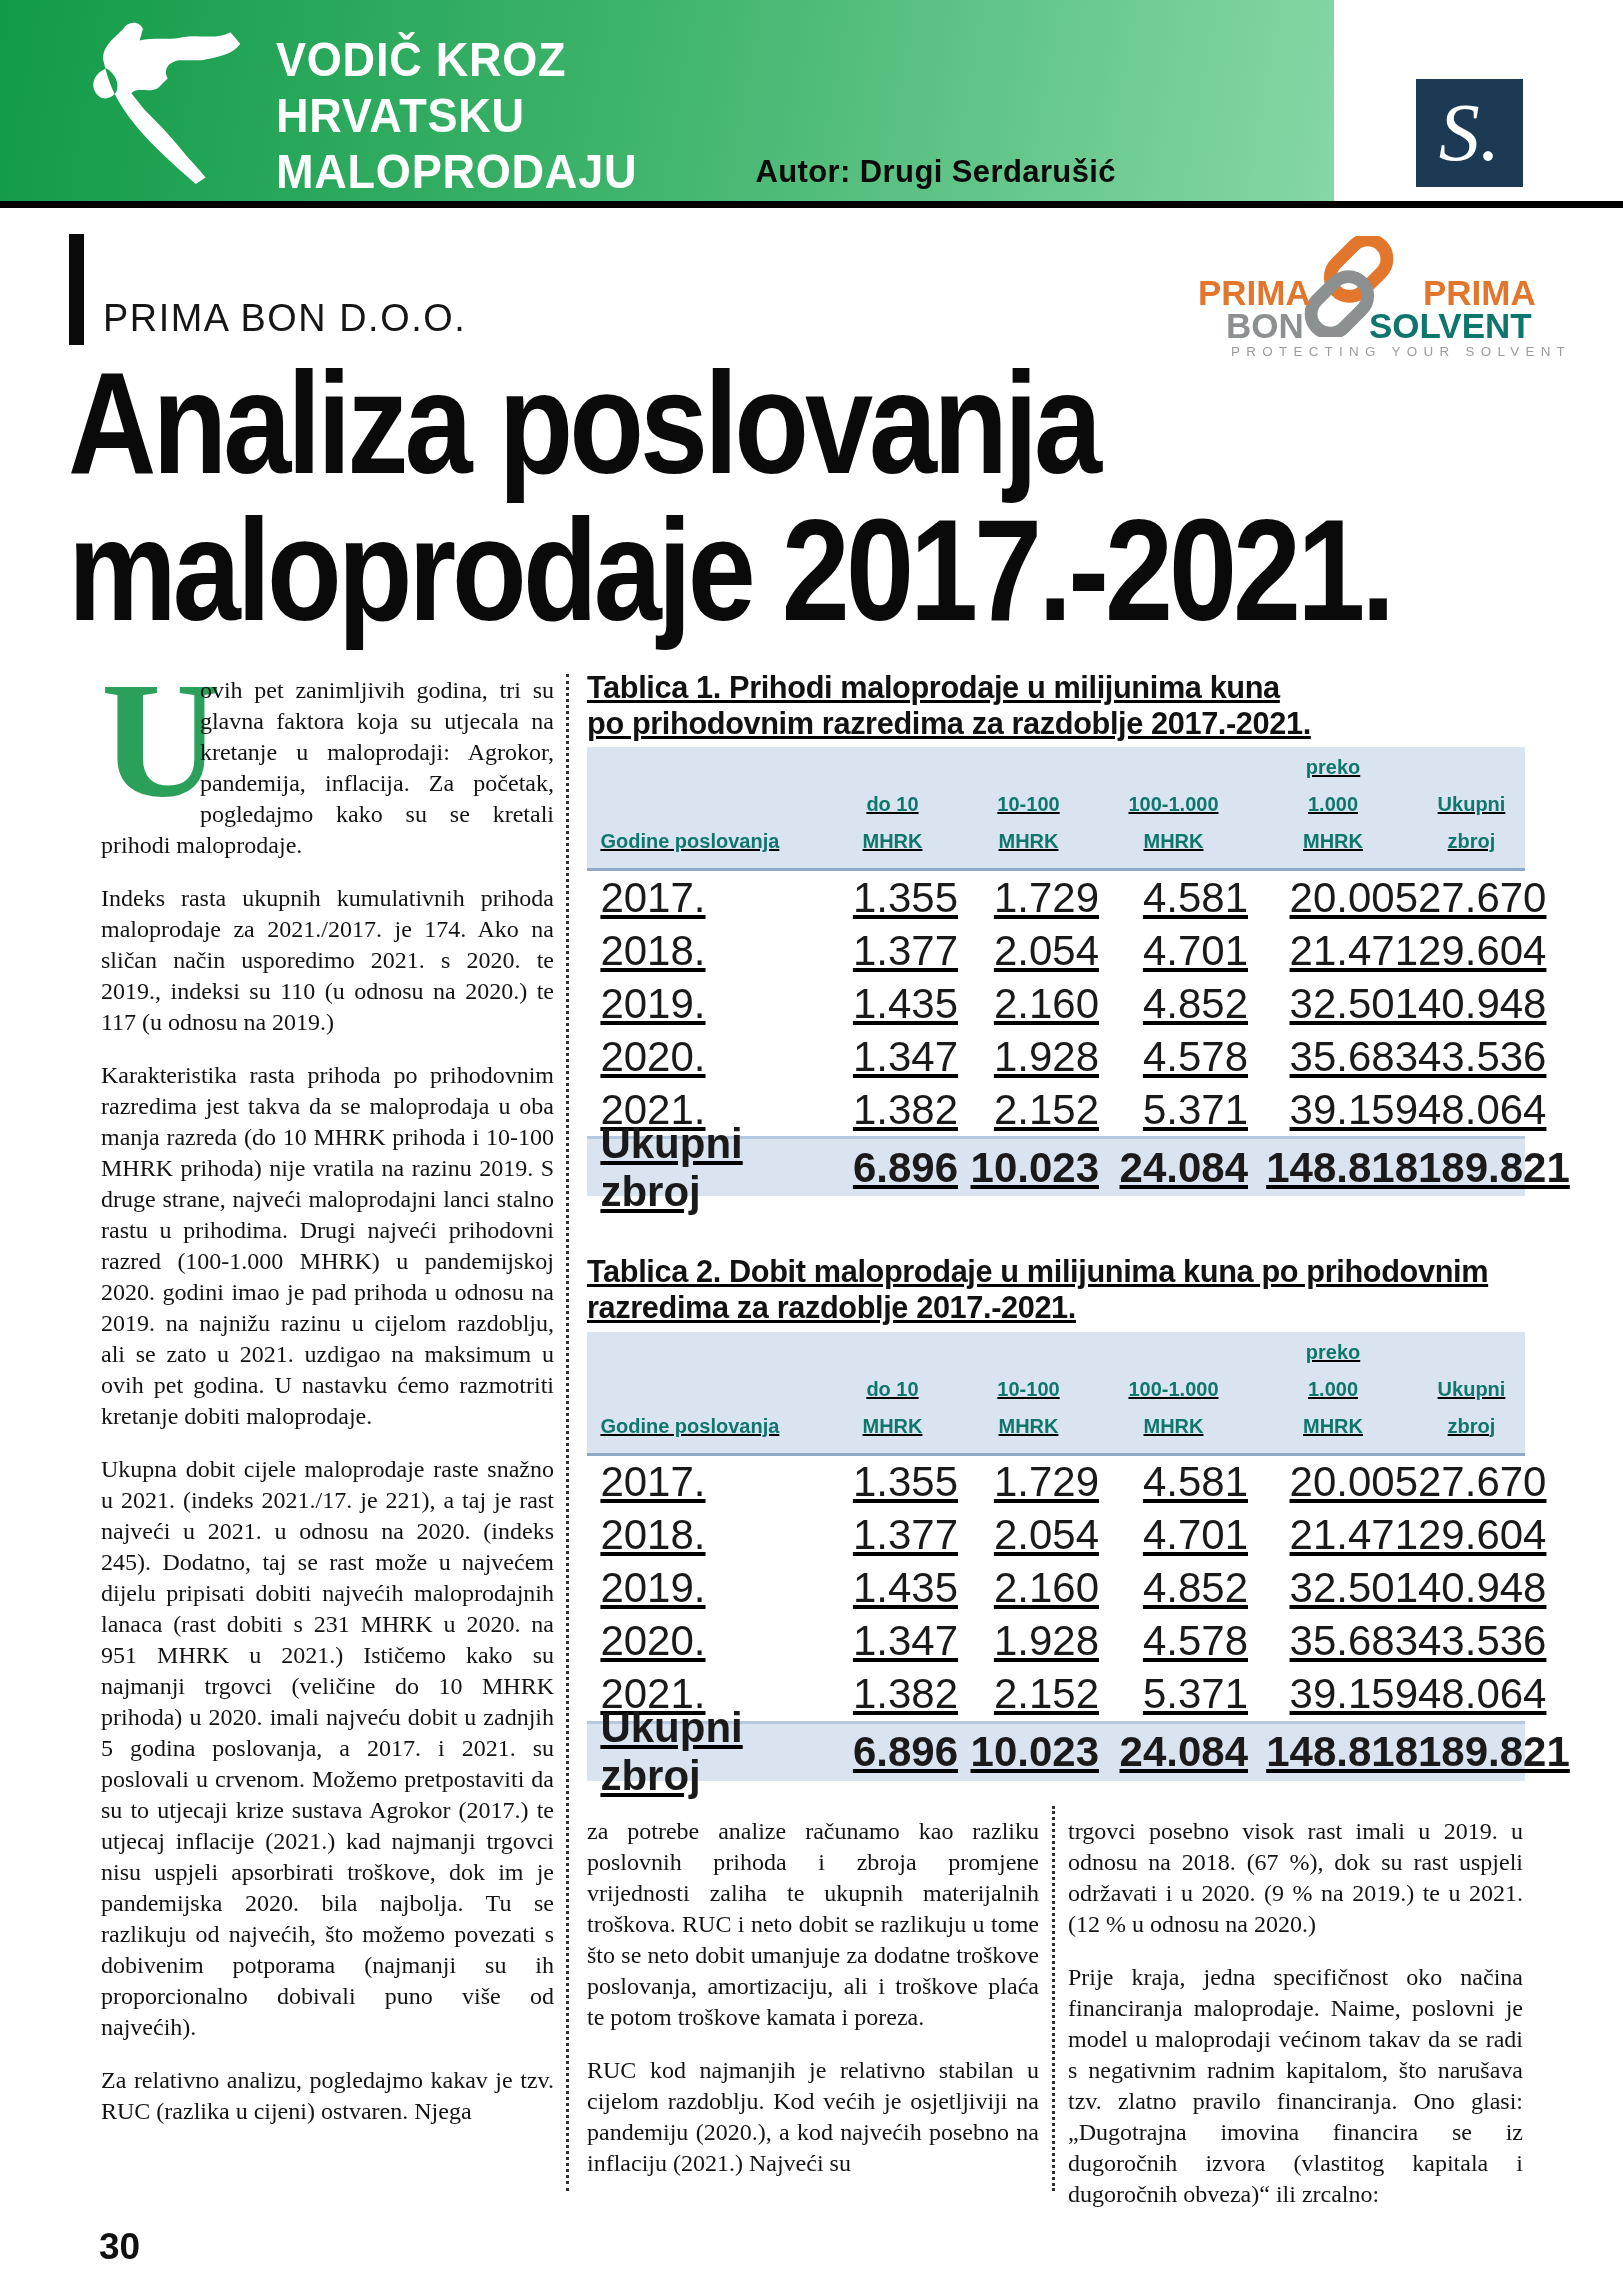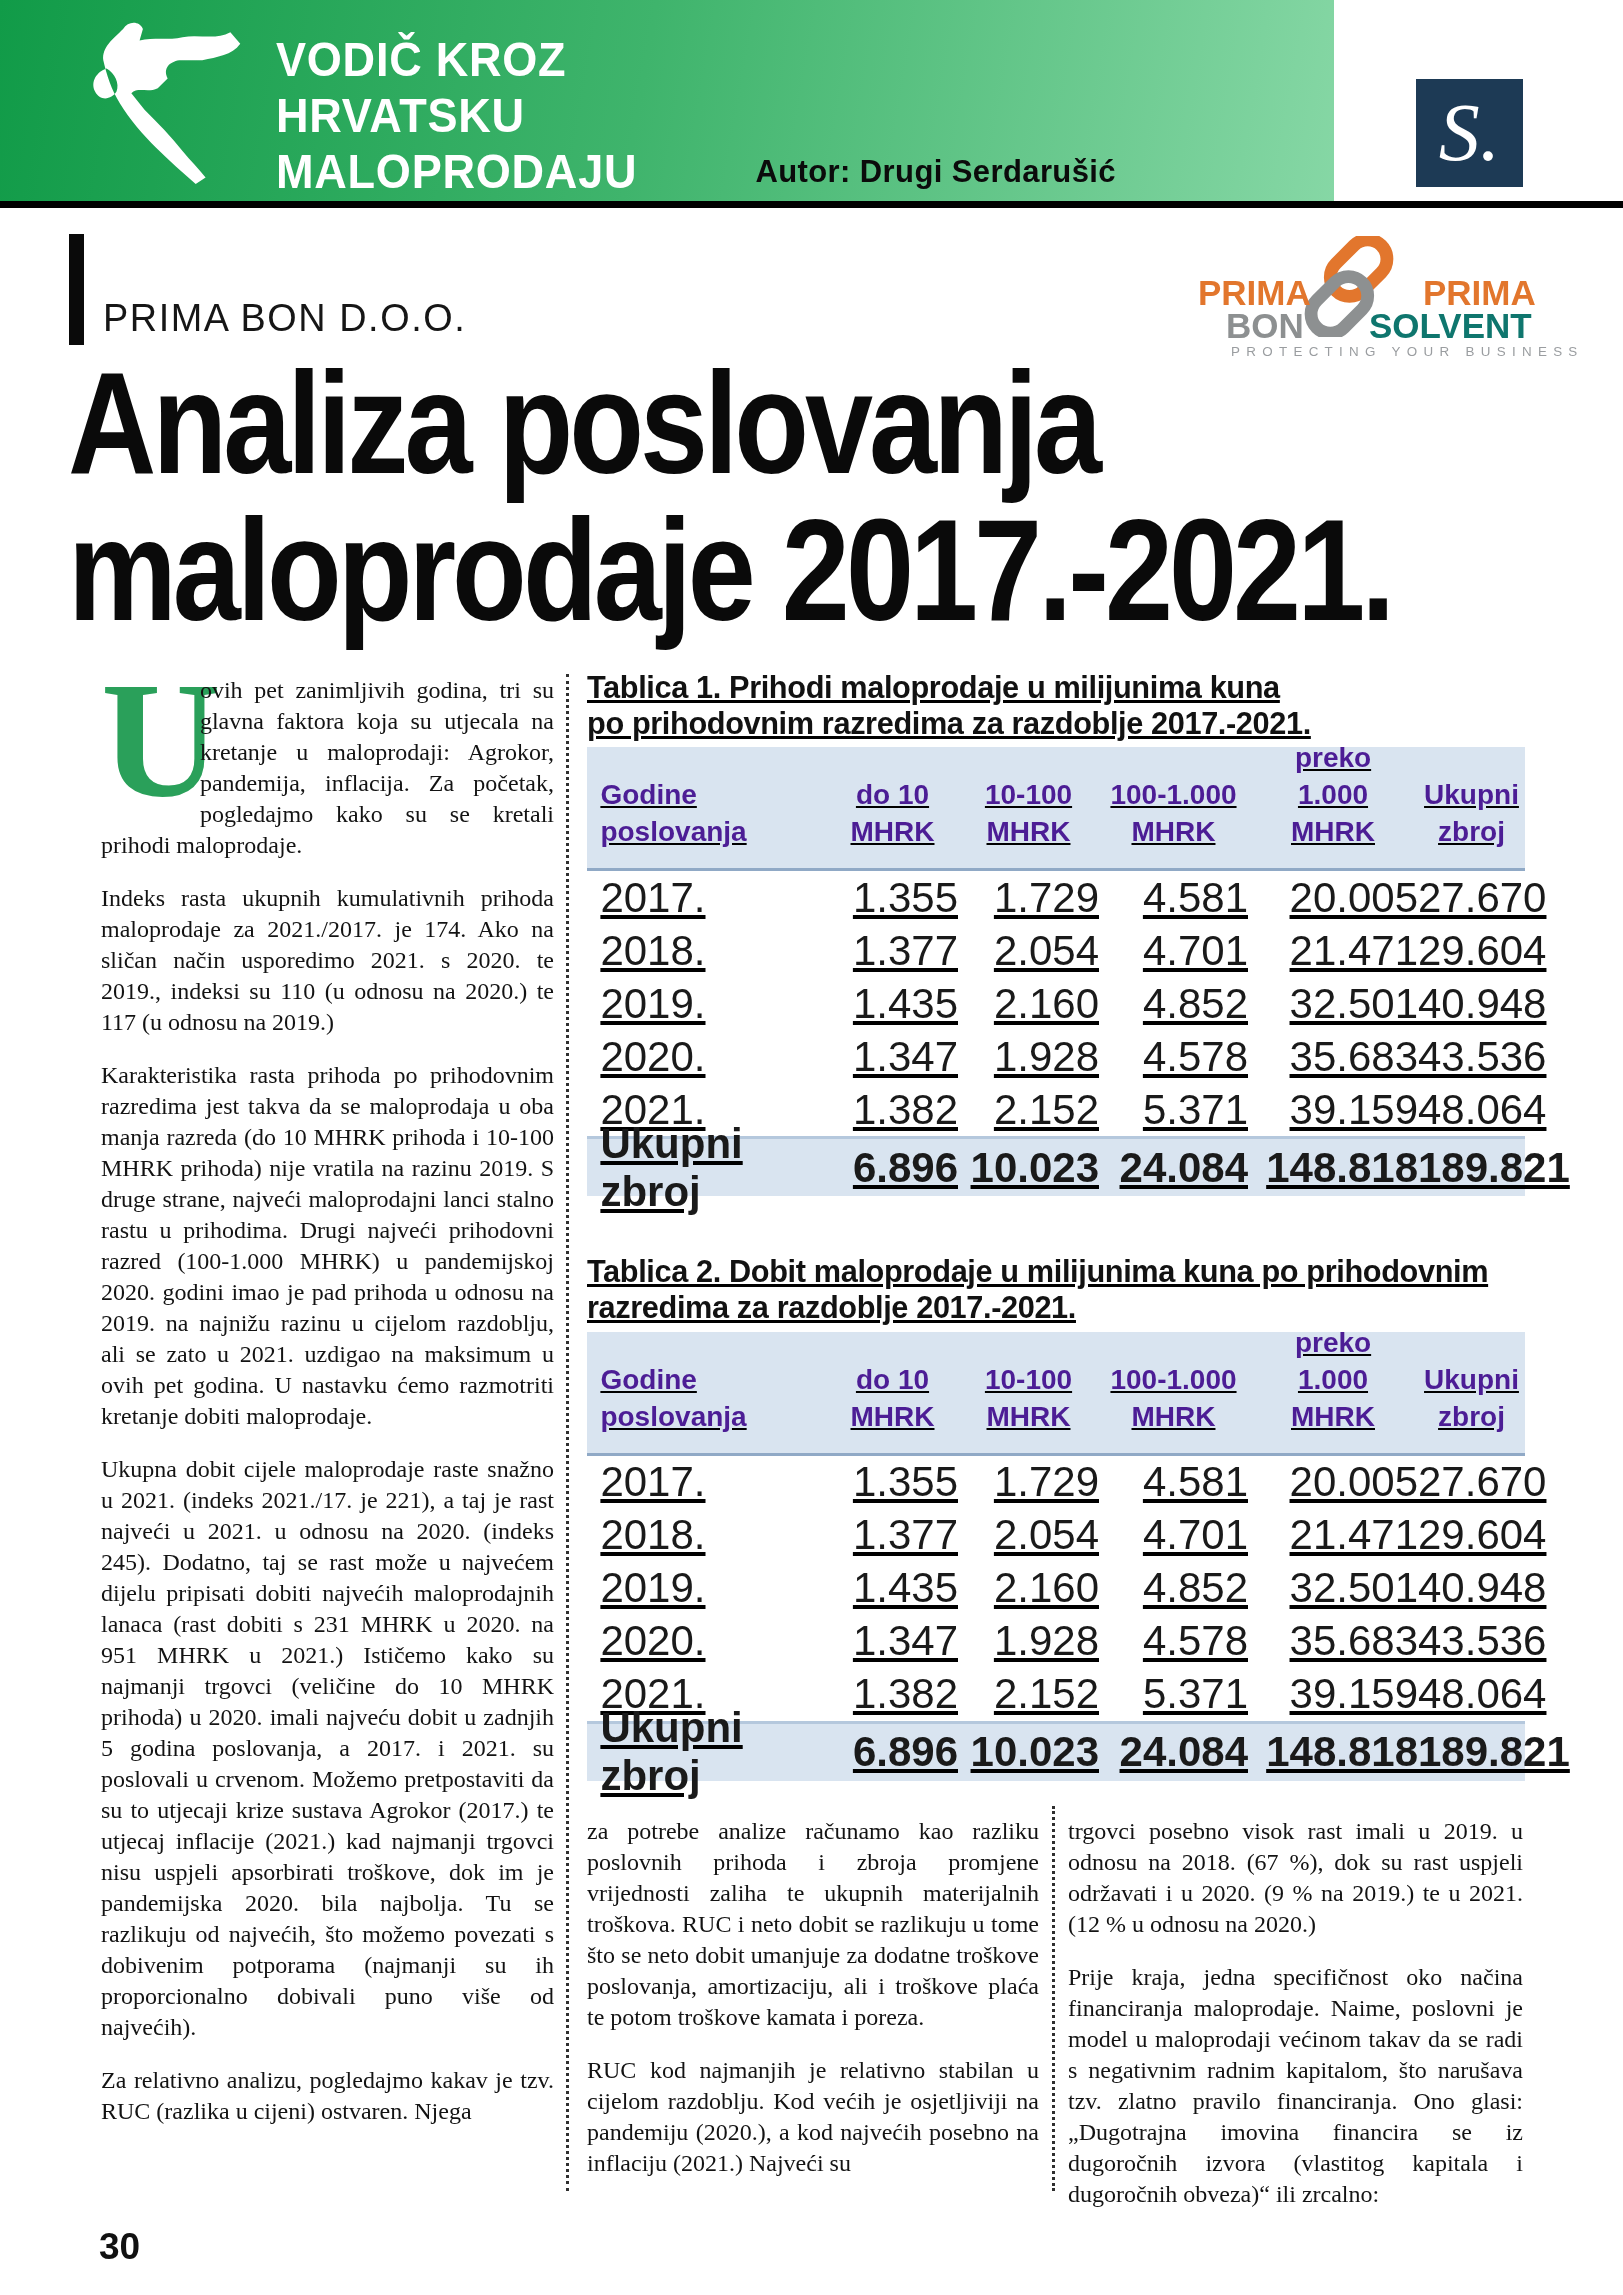--- a/index.html
+++ b/index.html
@@ -85,22 +85,22 @@
     transform:scaleX(0.96); transform-origin:left top; letter-spacing:-0.4px; white-space:nowrap;
   }
   .tbl-title.second { margin-top:57px; }
   .tbl { width:938px; margin-top:6.3px; }
   .thead {
     display:flex; align-items:flex-end; background:#d9e4f0;
     border-bottom:3.1px solid #90a9c6; height:124px; box-sizing:border-box;
   }
   .hc {
     display:flex; align-items:flex-end; justify-content:center;
-    font-weight:700; font-size:28px; line-height:37px; color:#4c1d95;
-    white-space:pre-line; padding-bottom:18px; box-sizing:border-box; text-align:center;
+    font-weight:700; font-size:20px; line-height:37px; color:#0f766e;
+    white-space:pre-line; padding-bottom:8px; box-sizing:border-box; text-align:center;
   }
   .c1 { width:240px; } .c2 { width:131px; } .c3 { width:141px; }
   .c4 { width:149px; } .c5 { width:170px; } .c6 { width:107px; }
   .hc.c1 { justify-content:flex-start; padding-left:13.4px; text-align:left;margin-top:40px; }
   .trow { display:flex; align-items:center; height:53px; font-size:42px; color:#1a1a1a; }
   .trow .cell { text-align:right; box-sizing:border-box; }
   .trow .cell.c1 { text-align:left; padding-left:13.4px; }
   .trow .cell.c6 { padding-right:9.4px; }
   .trow.total { background:#d9e4f0; border-top:3.1px solid #b5c8dd; height:60px; font-weight:700;
     box-sizing:border-box; }
@@ -140,21 +140,21 @@
 
   <div class="partner">
     <svg class="pl-chain" viewBox="0 0 112 126">
       <rect x="44" y="0" width="48" height="80" rx="24" ry="24" fill="none" stroke="#e2762d" stroke-width="16" transform="rotate(45 68 40)"></rect>
       <rect x="20" y="46" width="48" height="80" rx="24" ry="24" fill="none" stroke="#8d9091" stroke-width="16" transform="rotate(45 44 86)"></rect>
     </svg>
     <span class="pl-prima1" style="color:#e2762d">PRIMA</span>
     <span class="pl-bon" style="color:#8d9091">BON</span>
     <span class="pl-prima2" style="color:#e2762d">PRIMA</span>
     <span class="pl-solvent" style="color:#0f766e">SOLVENT</span>
-    <span class="pl-tagline">PROTECTING YOUR BUSINESS</span>
+    <span class="pl-tagline">PROTECTING YOUR SOLVENT</span>
   </div>
 
   <h1 class="headline l1" style="margin:0">Analiza poslovanja</h1>
   <h1 class="headline l2" style="margin:0">maloprodaje 2017.-2021.</h1>
 
   <section class="textcol col-a">
     <p>
       <span class="dropcap">U</span><span>ovih pet zanimljivih godina, tri su glavna faktora koja su utjecala na kretanje u maloprodaji: Agrokor, pandemija, inflacija. Za početak, pogledajmo kako su se kretali prihodi maloprodaje.</span>
     </p>
     <p>Indeks rasta ukupnih kumulativnih prihoda maloprodaje za 2021./2017. je 174. Ako na sličan način usporedimo 2021. s 2020. te 2019., indeksi su 110 (u odnosu na 2020.) te 117 (u odnosu na 2019.)</p>

